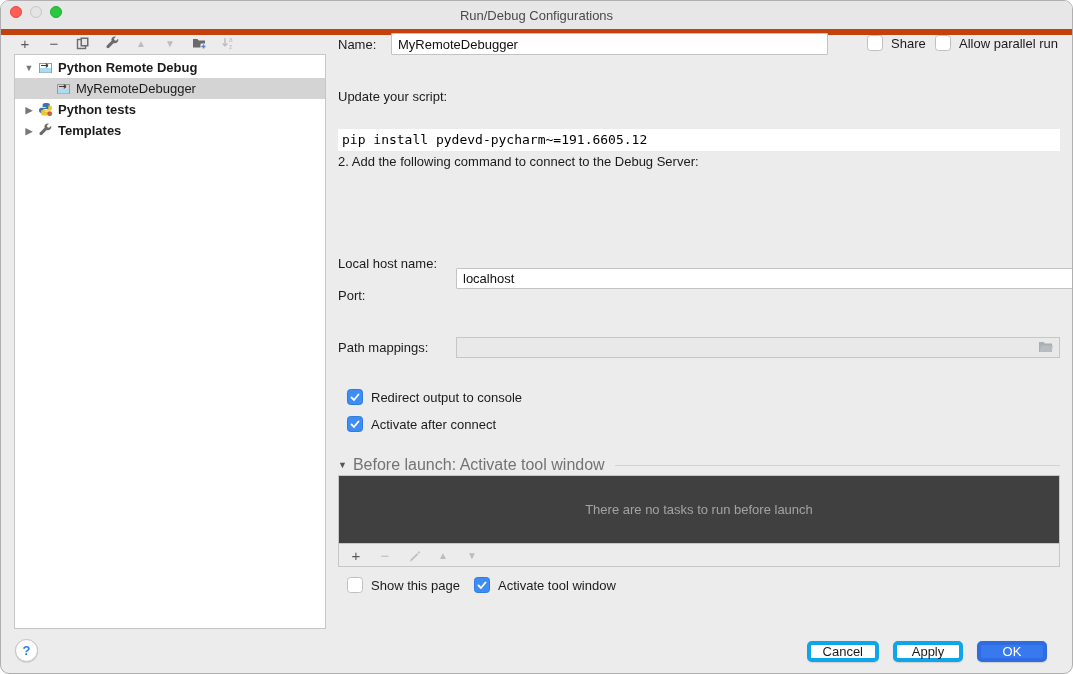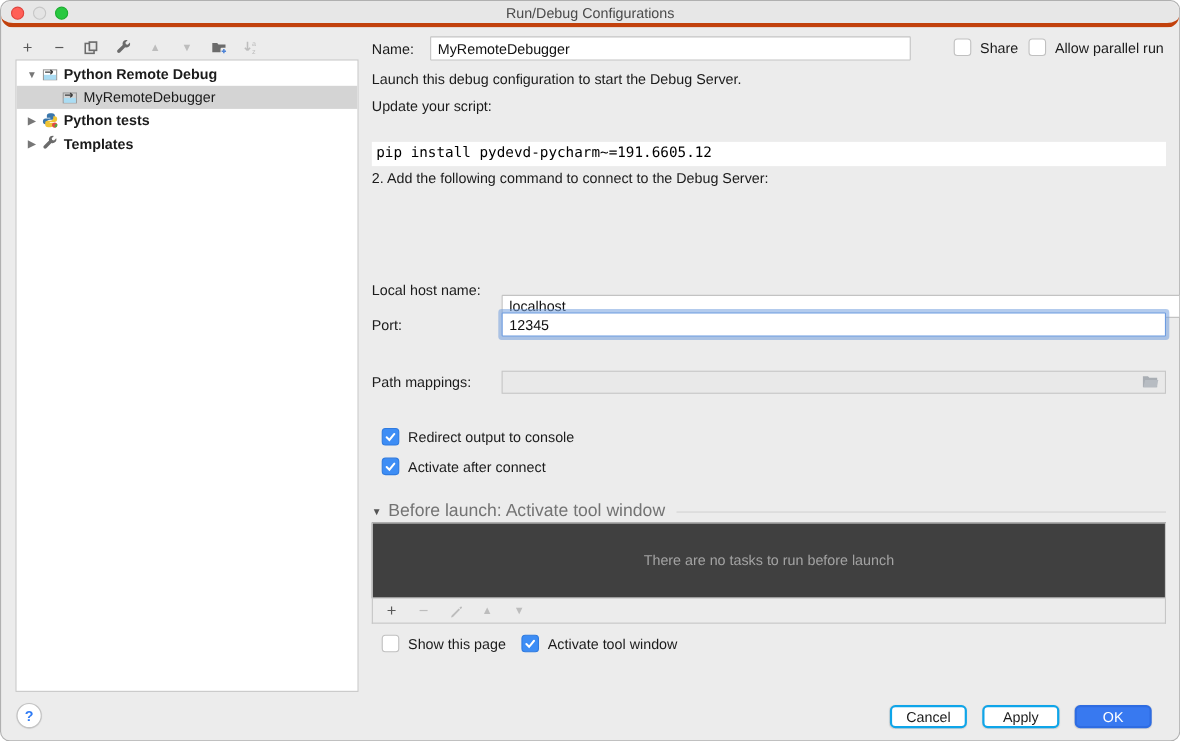--- a/index.html
+++ b/index.html
@@ -1,20 +1,20 @@
 <!DOCTYPE html>
 <html><head>
 <meta charset="utf-8">
 <style>
   * { margin:0; padding:0; box-sizing:border-box; }
   html,body { width:1073px; height:674px; background:#fff; font-family:"Liberation Sans", sans-serif; }
   .window { position:relative; width:1073px; height:674px; background:#ececec; border-radius:9px; overflow:hidden; border:1px solid #b0b0b0; }
 
   
-  .titlebar { position:absolute; top:0; left:0; right:0; height:24px; background:#e7e7e7; border-bottom:4px solid #c2410c; display:flex; align-items:center;border-radius:11px; }
+  .titlebar { position:absolute; top:0; left:0; right:0; height:34px; background:#e7e7e7; border-bottom:6px solid #c2410c; display:flex; align-items:center; }
   .lights { position:absolute; left:9px; top:5px; display:flex; gap:8px; }
   .light { width:12px; height:12px; border-radius:50%; }
   .light.red   { background:#ff5f57; border:1px solid #e0443e; }
   .light.gray  { background:#e4e4e4; border:1px solid #c7c7c7; }
   .light.green { background:#28c840; border:1px solid #1eae31; }
   .title { width:100%; text-align:center; font-size:13px; color:#4a4a4a; }
 
   
   .sidebar { position:absolute; left:0; top:22px; width:337px; bottom:0; }
   .sb-toolbar { position:absolute; left:16px; top:9px; height:22px; display:flex; align-items:center; gap:13px; }
@@ -48,21 +48,21 @@
   .bl-header .bl-title { font-size:16px; color:#737373; white-space:nowrap; }
   .bl-header .rule { flex:1; height:1px; background:#d2d2d2; margin-left:4px; }
   .bl-box { position:absolute; left:0; width:722px; height:69px; background:#404040; border:1px solid #c6c6c6; display:flex; align-items:center; justify-content:center; }
   .bl-empty { color:#a3a3a3; font-size:13px; }
   .bl-bar { position:absolute; left:0; width:722px; height:23px; background:#ececec; border:1px solid #c6c6c6; border-top:none; display:flex; align-items:center; gap:13px; padding-left:9px; }
 
   
   .footer { position:absolute; left:0; right:0; bottom:0; height:44px; }
   .help-btn { position:absolute; left:14px; bottom:11px; width:23px; height:23px; border-radius:50%; background:#fff; border:1px solid #c3c3c3; color:#2f7bf5; font-size:13px; font-weight:700; display:flex; align-items:center; justify-content:center; box-shadow:0 0.5px 1px rgba(0,0,0,.15); }
   .btns { position:absolute; right:25px; bottom:11px; display:flex; gap:14px; }
-  .btn { min-width:70px; height:21px; border-radius:5px; background:#fff; border:2px solid #0ea5e9; font-size:13px; color:#1b1b1b; display:flex; align-items:center; justify-content:center; padding:0 12px; box-shadow:0 0.5px 1px rgba(0,0,0,.12); }
+  .btn { min-width:70px; height:21px; border-radius:5px; background:#fff; border:4px solid #0ea5e9; font-size:13px; color:#1b1b1b; display:flex; align-items:center; justify-content:center; padding:0 12px; box-shadow:0 0.5px 1px rgba(0,0,0,.12); }
   .btn.primary { background:#3879f0; border-color:#2e6ce2; color:#fff; }
 </style>
 </head>
 <body>
 
 <div class="window">
 
   <div class="titlebar">
     <div class="lights">
       <div class="light red"></div>
@@ -159,30 +159,28 @@
     <input class="abs field" style="left: 53px; top: 10px; width: 437px;" value="MyRemoteDebugger">
     <div class="abs cbrow" style="left:529px; top:12px">
       <span class="cb"></span>
       <span>Share</span>
     </div>
     <div class="abs cbrow" style="left:597px; top:12px">
       <span class="cb"></span>
       <span>Allow parallel run</span>
     </div>
 
-    <div class="abs txt" style="left:0; top:41px">Launch this debug configuration to start the Debug Server.</div>
     <div class="abs txt" style="left:0; top:66px">Update your script:</div>
     <div class="code" style="top:106px; height:22px">pip install pydevd-pycharm~=191.6605.12</div>
     <div class="abs txt" style="left:0; top:131px">2. Add the following command to connect to the Debug Server:</div>
 
     <div class="abs" style="left:0; top:233px">Local host name:</div>
     <input class="abs field" style="left: 118px; top: 245px; width: 628px; height: 21px;" value="localhost">
 
     <div class="abs" style="left:0; top:265px">Port:</div>
-    <input class="abs field focused" style="left: 118px; top: 261px; width: 604px; height: 22px;" value="12345">
 
     <div class="abs" style="left:0; top:317px">Path mappings:</div>
     <div class="disabled-field" style="left:118px; top:314px; width:604px">
       <span>
         <svg width="16" height="13" viewBox="0 0 16 13">
             <path d="M1 2h4.6l1.3 1.5H14V12H1z" fill="#a9aeb4"></path>
             <path d="M3 5.5h12L13.5 12H1.5z" fill="#b7bcc2"></path>
           </svg>
       </span>
     </div>

